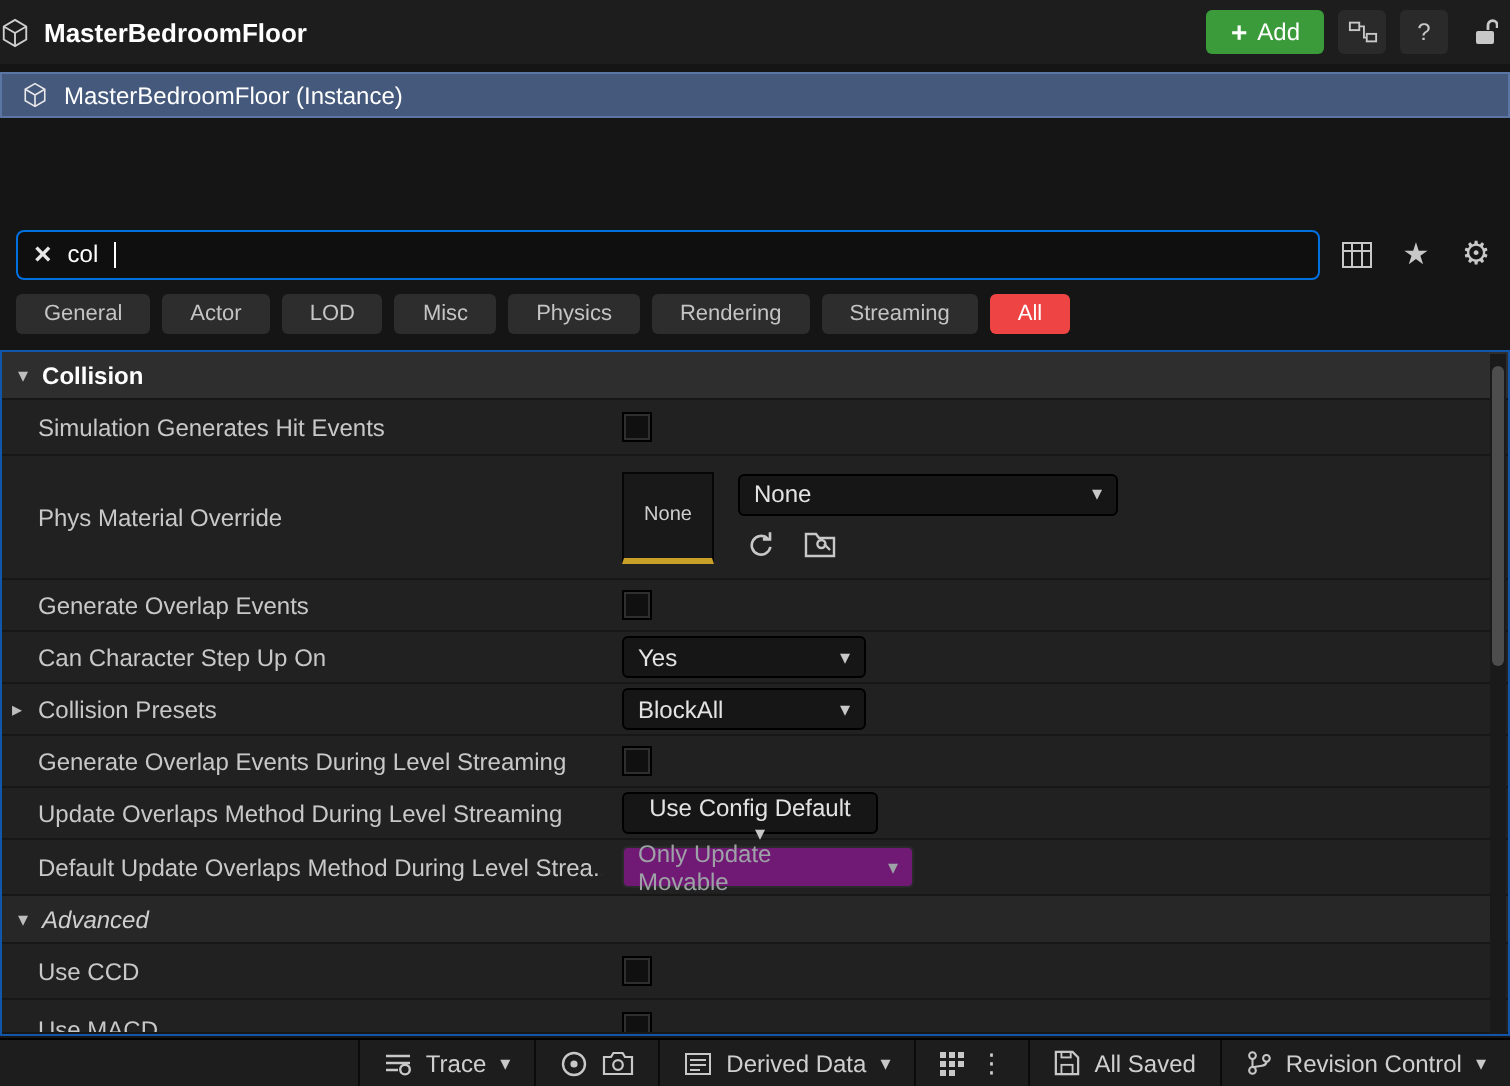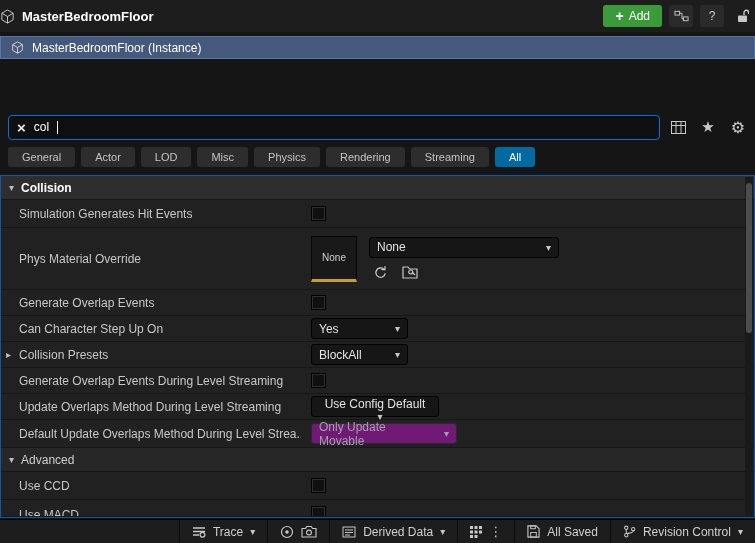--- a/index.html
+++ b/index.html
@@ -38,47 +38,47 @@
   .search-icons { display:flex; align-items:center; gap:12px; }
   .s-ic { display:flex; align-items:center; justify-content:center; width:18px; height:18px; cursor:pointer; color:#c8c8c8; }
   .star-ic { font-size:15px; }
   .gear-ic { font-size:16px; }
 
   
   .tabs { position:absolute; left:0; top:147px; width:755px; height:20px; display:flex; align-items:center;
           padding:0 8px; gap:6px; }
   .tab { height:20px; padding:0 14px; display:flex; align-items:center; background:#2d2d2d; color:#c4c4c4;
          font-size:11px; border-radius:3px; border:none; cursor:pointer; }
-  .tab.active { background:#0369a1; color:#ffffff; }
+  .tab.active { background:#ef4444; color:#ffffff; }
 
   
   .details { position:absolute; left:0; top:175px; width:755px; height:343px; background:#1e1e1e;
              border:1px solid #1156a8; overflow:hidden; }
   .section-header { height:24px; background:#2e2e2e; display:flex; align-items:center; gap:7px; padding:0 8px;
                     border-bottom:1px solid #171717; cursor:pointer; }
   .section-header .tri { color:#bdbdbd; font-size:10px; }
   .section-header .stitle { color:#ffffff; font-weight:bold; font-size:12px; }
   .section-header.advanced { background:#272727; }
-  .section-header.advanced .stitle { color:#cfcfcf; font-weight:normal; }
+  .section-header.advanced .stitle { color:#cfcfcf; font-weight:normal;font-style:italic; }
   .prow { position:relative; display:flex; align-items:center; background:#212121; border-bottom:1px solid #171717; }
   .prow.h28 { height:28px; } .prow.h26 { height:26px; } .prow.tall { height:62px; } .prow.partial { height:17px; overflow:hidden; align-items:flex-start; }
   .plabel { width:300px; padding-left:18px; font-size:12px; color:#c8c8c8; white-space:nowrap; overflow:hidden; }
   .prow.partial .plabel { padding-top:8px; }
   .pvalue { flex:1; display:flex; align-items:center; padding-left:10px; }
   .prow.partial .pvalue { padding-top:6px; }
   .expander { position:absolute; left:5px; color:#bdbdbd; font-size:10px; cursor:pointer; }
   .checkbox { width:15px; height:15px; background:#101010; border:1px solid #000;
               box-shadow:inset 0 0 0 1px #2f2f2f; cursor:pointer; }
   .dropdown { height:21px; background:#161616; border:1px solid #000; border-radius:3px; color:#e3e3e3;
               font-size:12px; display:flex; align-items:center; justify-content:space-between;
               padding:0 7px; cursor:pointer; }
   .dropdown .caret { font-size:10px; color:#c8c8c8; margin-left:10px; }
   .dropdown.disabled { background:#701a75; color:#9ea2a6; border-color:#2a2a2a; cursor:default; }
   .dropdown.disabled .caret { color:#9ea2a6; }
-  .w120 { width:97px; } .w122 { width:128px;flex-direction:column; } .w148 { width:146px; } .w190 { width:190px; }
+  .w120 { width:122px; } .w122 { width:128px;flex-direction:column; } .w148 { width:146px; } .w190 { width:190px; }
   .phys-wrap { display:flex; align-items:flex-start; gap:12px; }
   .thumb { width:46px; height:46px; background:#191919; border:1px solid #060606; border-bottom:3px solid #c8a028;
            display:flex; align-items:center; justify-content:center; font-size:10px; color:#cfcfcf; cursor:pointer; }
   .phys-right { display:flex; flex-direction:column; gap:7px; padding-top:1px; }
   .asset-icons { display:flex; align-items:center; gap:14px; padding-left:4px; }
   .asset-icons span { cursor:pointer; display:flex; }
 
   
   .vscroll { position:absolute; right:1px; top:1px; width:8px; height:341px; background:#1a1a1a; }
   .vthumb { position:absolute; left:1px; top:6px; width:6px; height:150px; background:#4d4d4d; border-radius:3px; cursor:pointer; }

